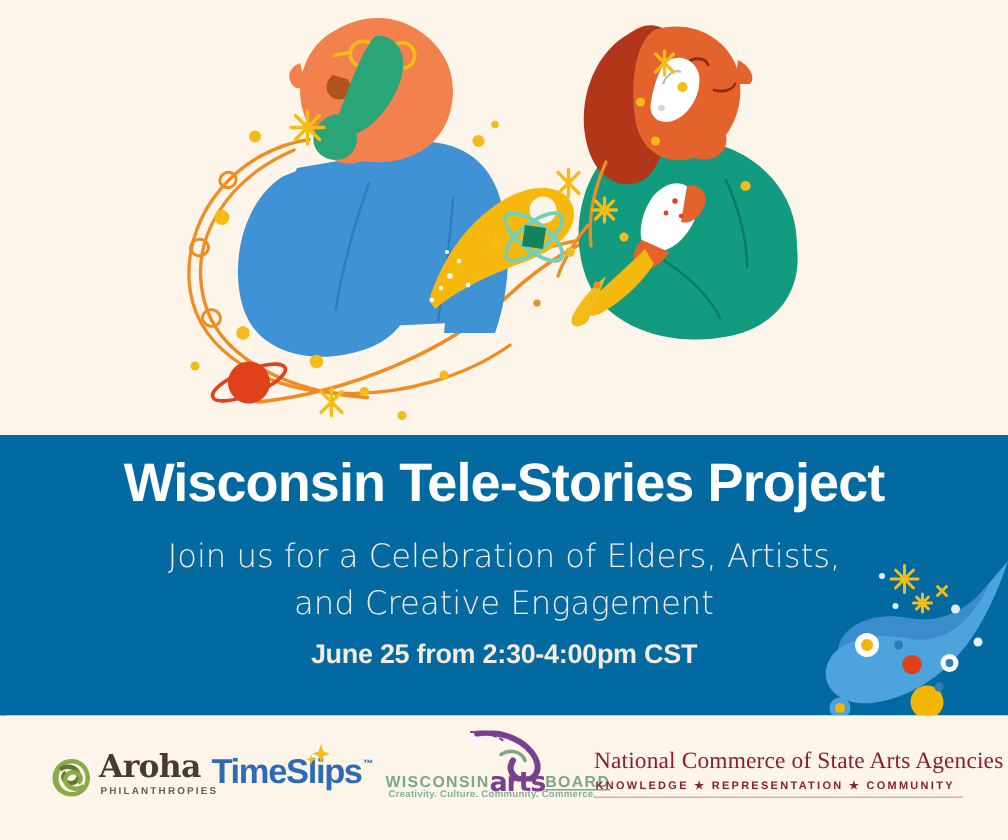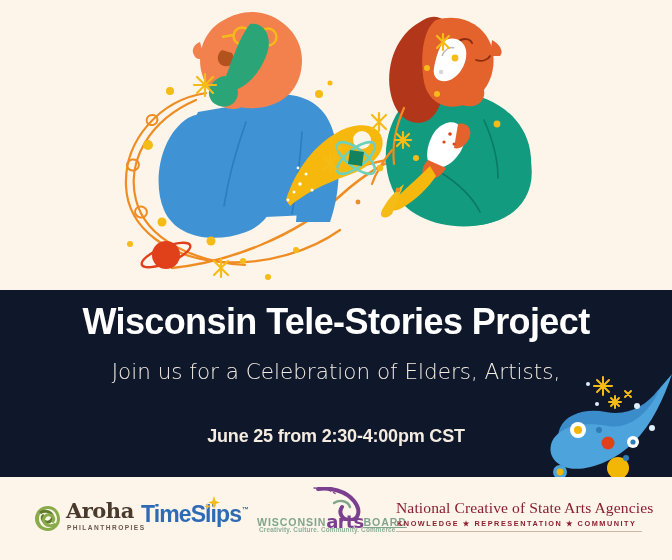--- a/index.html
+++ b/index.html
@@ -10,21 +10,21 @@
   }
   #poster{position:relative;width:672px;height:560px;background:#fdf4ea;overflow:hidden;}
 
   
   #illustration{position:absolute;left:0;top:0;width:672px;height:290px;background:#fdf4ea;overflow:hidden;}
   #illoSvg{position:absolute;left:0;top:0;width:672px;height:290px;display:block;}
 
   
   #banner{
     position:absolute;left:0;top:290px;width:672px;height:187px;
-    background:#0f172a;overflow:hidden;
+    background:#0369a1;overflow:hidden;
   }
   #bannerBlob{position:absolute;right:0;bottom:0;width:130px;height:105px;}
 
   #title{
     position:absolute;left:0;top:13px;width:672px;
     text-align:center;color:#ffffff;
     font-size:36px;font-weight:bold;letter-spacing:-0.6px;
     font-family:"Liberation Sans", sans-serif;
     line-height:1.05;
   }
@@ -307,20 +307,21 @@
           </g>
       </g>
       <circle cx="46" cy="12" r="2" fill="#dfeefb"></circle>
       <circle cx="55" cy="32" r="2" fill="#dfeefb"></circle>
     </svg>
 
     <div id="title">Wisconsin Tele-Stories Project</div>
 
     <div id="subtitle">
       <span class="ln">Join us for a Celebration of Elders, Artists,</span>
+      <span class="ln">and Creative Engagement</span>
     </div>
 
     <div id="datetime">June 25 from 2:30-4:00pm CST</div>
   </div>
 
   <div id="logos">
 
     <div class="logo" id="logoAroha">
       <svg id="arohaMark" viewBox="0 0 28 27">
         <path d="M14,1 C6,1 1,7 1,14 C1,21 7,26 14,26 C21,26 26,20 26,14 C26,7 21,1 14,1 Z
@@ -347,19 +348,19 @@
         <path d="M2,1 C10,1 18,3 24,7" fill="none" stroke="#7a3f8f" stroke-width="1.3" stroke-dasharray="2 3" stroke-linecap="round"></path>
         <path d="M22,16 C28,12 36,14 38,20" fill="none" stroke="#7fa68c" stroke-width="2.4" stroke-linecap="round"></path>
       </svg>
       <div id="wabRow">
         <span id="wabWisconsin">WISCONSIN</span><span id="wabArts">arts</span><span id="wabBoard">BOARD</span>
       </div>
       <div id="wabTag">Creativity. Culture. Community. Commerce.</div>
     </div>
 
     <div class="logo" id="logoNasaa">
-      <div id="nasaaTitle">National Creative of State Arts Agencies</div>
+      <div id="nasaaTitle">National Commerce of State Arts Agencies</div>
       <div id="nasaaSub">KNOWLEDGE  ★  REPRESENTATION  ★  COMMUNITY</div>
       <div id="nasaaRule"></div>
     </div>
 
   </div>
 </div>
 
 </body></html>

